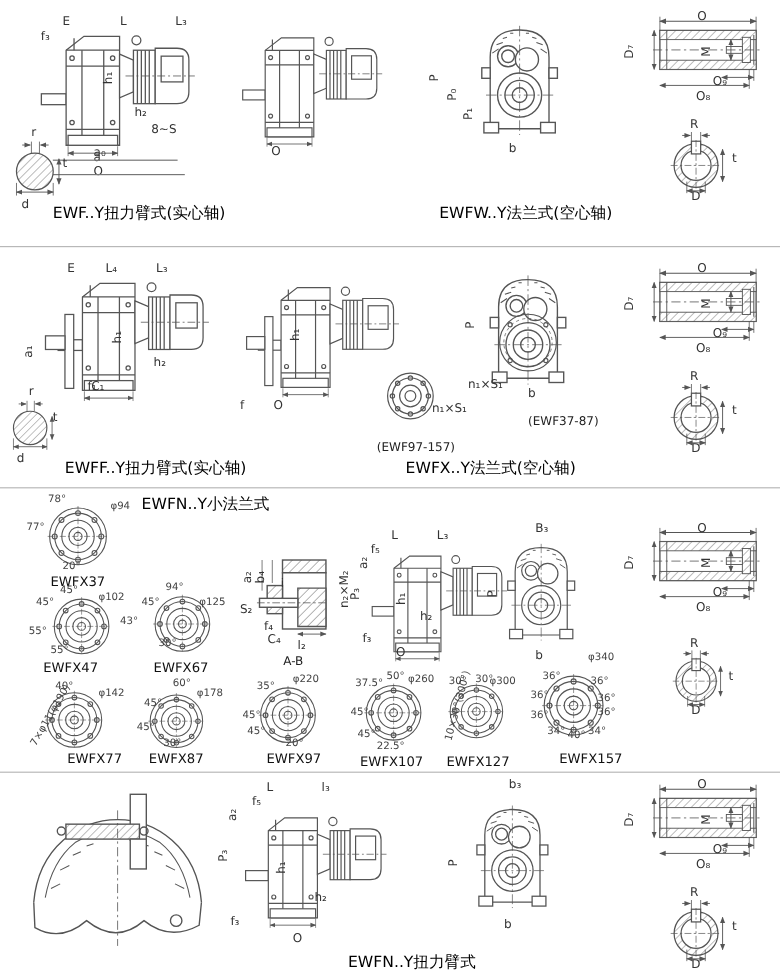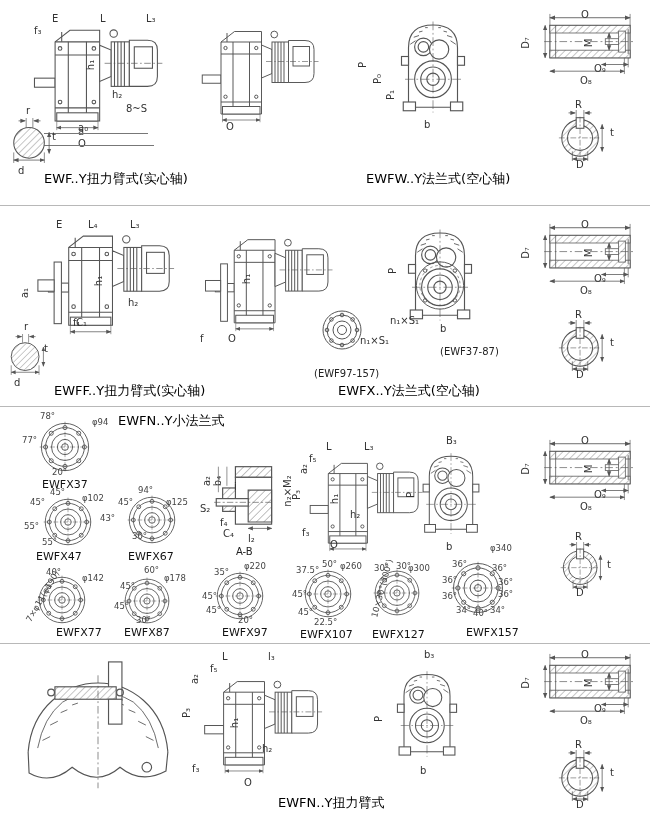--- a/index.html
+++ b/index.html
@@ -496,21 +496,21 @@
 <span class="lbl" style="left:262px;top:744px">h₂</span>
 <span class="lbl" style="left:192px;top:764px">f₃</span>
 <span class="lbl" style="left:244px;top:778px">O</span>
 
 <svg class="d" style="left:394px;top:668px;width:66px;height:92px" viewBox="0 0 80 112">
       <use href="#sym-frontview"></use>
     </svg>
 <span class="lbl" style="left:424px;top:650px">b₃</span>
 <span class="lbl rot" style="left:376px;top:714px">P</span>
 <span class="lbl" style="left:420px;top:766px">b</span>
-<div class="cap" style="left:278px;top:796px">EWFN..Y扭力臂式</div>
+<div class="cap" style="left:290px;top:796px">EWFN..Y扭力臂式</div>
 
 <svg class="d" style="left:542px;top:652px;width:96px;height:63px" viewBox="0 0 100 66">
       <use href="#sym-shaft"></use>
     </svg>
 <span class="lbl" style="left:581px;top:650px">O</span>
 <span class="lbl rot" style="left:520px;top:678px">D₇</span>
 <span class="lbl rot" style="left:585px;top:678px">M</span>
 <span class="lbl" style="left:594px;top:704px">O₉</span>
 <span class="lbl" style="left:580px;top:716px">O₈</span>
 <svg class="d" style="left:556px;top:748px;width:50px;height:54px" viewBox="0 0 52 56">

